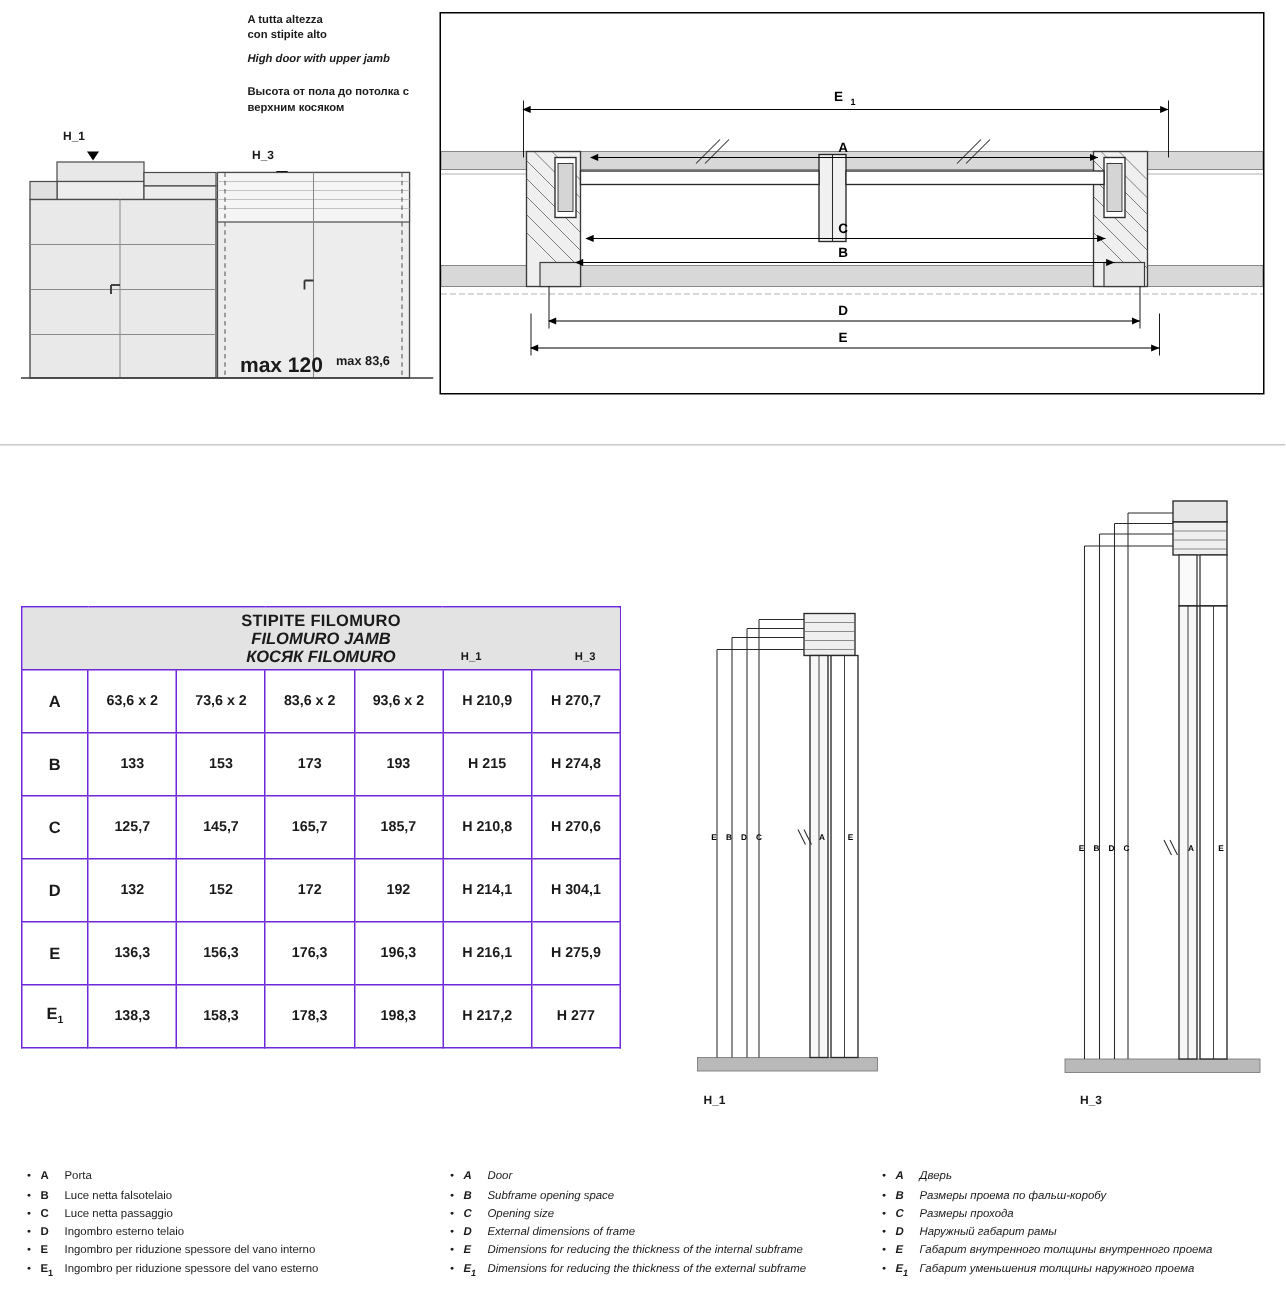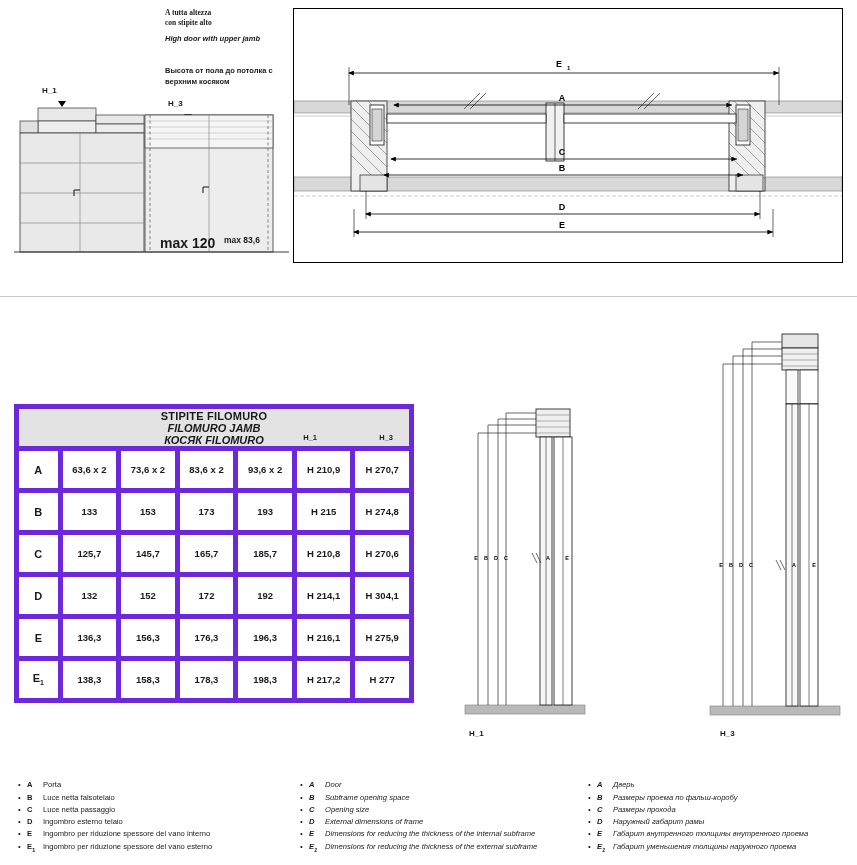--- a/index.html
+++ b/index.html
@@ -11,23 +11,23 @@
     color: #1a1a1a;
     overflow: hidden;
   }
   .page { position: relative; width: 857px; height: 865px; }
 
   
   .top-left-notes {
     position: absolute; left: 165px; top: 8px; width: 130px;
     font-size: 7.5px; line-height: 1.35;
   }
-  .top-left-notes .it { font-weight: bold; font-family: Liberation Serif, serif; }
+  .top-left-notes .it { font-weight: bold; }
   .top-left-notes .en { font-style: italic; font-weight: bold; margin-top: 6px; }
-  .top-left-notes .ru { font-weight: bold; margin-top: 22px; }
+  .top-left-notes .ru { font-weight: bold; margin-top: 12px; }
 
   
   .elev { position: absolute; left: 14px; top: 92px; width: 275px; height: 170px; }
   .elev svg { display: block; }
 
   .hlabel { position: absolute; font-size: 8px; font-weight: bold; }
 
   
   .plan-box {
     position: absolute; left: 293px; top: 8px; width: 550px; height: 255px;
@@ -40,21 +40,21 @@
     font-size: 8.2px; font-weight: bold; line-height: 1.3;
   }
   .caption i { font-style: italic; }
 
   .hr-top { position: absolute; left: 0; top: 296px; width: 857px; height: 1px; background: #c9c9c9; }
 
   
   .table-wrap { position: absolute; left: 14px; top: 404px; width: 400px; }
   table.spec { border-collapse: collapse; width: 400px; font-size: 9.5px; }
   table.spec th, table.spec td {
-    border: 5px solid #6d28d9; text-align: center; padding: 0;
+    border: 1px solid #6d28d9; text-align: center; padding: 0;
     height: 42px; vertical-align: middle;
   }
   table.spec td.rowhead {
     width: 44px; font-weight: bold; font-size: 11px; background: #fff;
   }
   table.spec td.val { width: 59px; font-weight: bold; }
   .thead-cell {
     border: 1px solid #9a9a9a; background: #e3e3e3;
     height: 72px; padding: 8px 10px; position: relative;
   }

